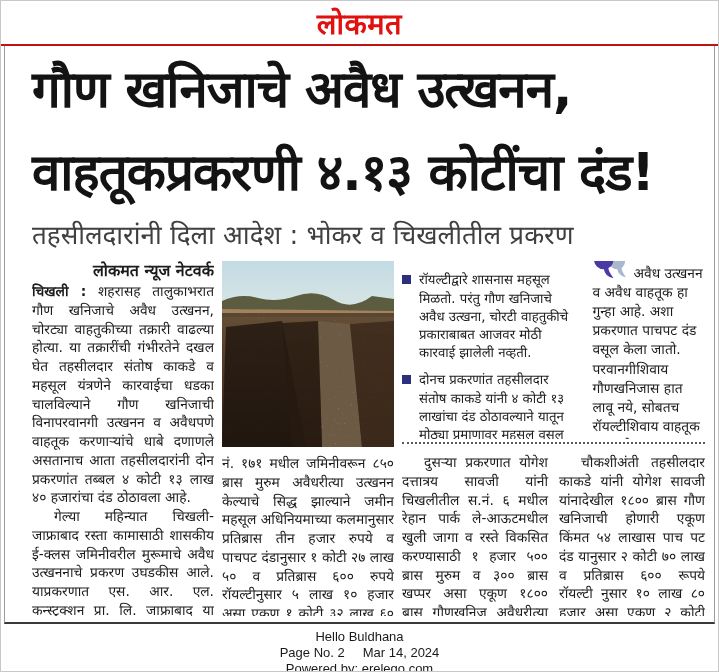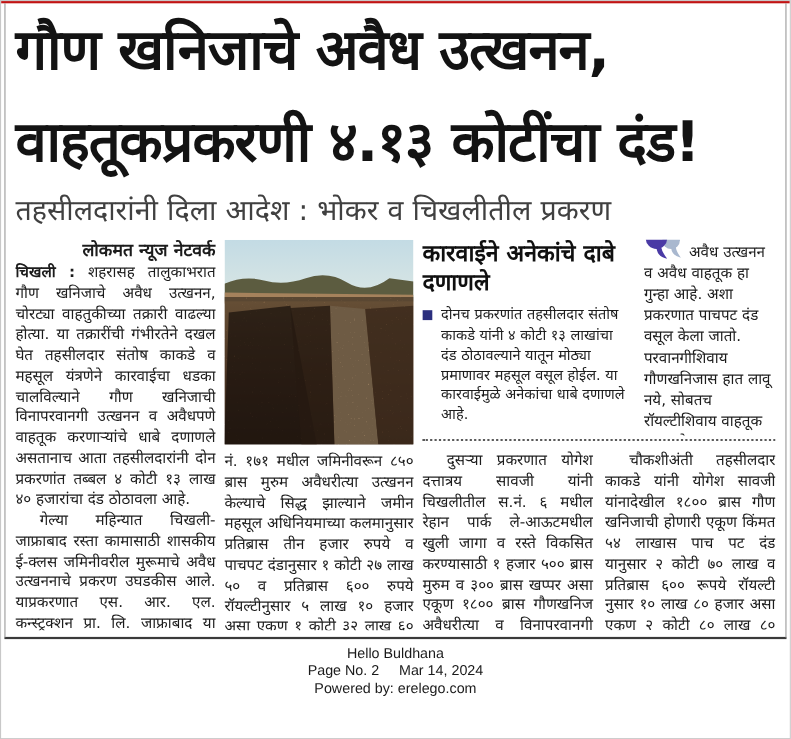--- a/index.html
+++ b/index.html
@@ -13,21 +13,21 @@
   html,body{margin:0;padding:0;background:#e9e9e9;}
   .page{
     width:719px;height:672px;margin:0 auto;background:#fff;
     border:1px solid #c8c8c8;position:relative;overflow:hidden;
     font-family:"DejaVu Sans",sans-serif;color:#1c1c1c;
   }
   .masthead{height:43px;display:flex;align-items:center;justify-content:center;}
   .logo{color:var(--logo-red);font-size:29px;font-weight:900;letter-spacing:0.5px;}
   .red-rule{border-top:2px solid var(--rule-red);width:100%;}
   .article{
-    margin:0 3px;height:578px;padding:2px 9px 0 9px;overflow:hidden;
+    margin:0 3px;height:578px;padding:2px 9px 0 27px;overflow:hidden;
     border-left:1px solid #9a9a9a;border-right:1px solid #9a9a9a;
     border-bottom:2px solid #3a3a3a;
   }
   .headline{margin:0;color:#131313;font-weight:800;font-size:51px;line-height:83px;letter-spacing:-1px;}
   .headline span{display:block;white-space:nowrap;}
   .subheadline{margin:4px 0 9px 0;font-size:26px;line-height:34px;font-weight:400;color:#404040;}
   .body{display:flex;gap:8px;height:355px;overflow:hidden;}
   .col1{width:182px;flex:none;overflow:hidden;}
   .col2{width:172px;flex:none;overflow:hidden;}
   .right-half{flex:1;overflow:hidden;display:flex;flex-direction:column;}
@@ -54,20 +54,23 @@
     font-family:"Liberation Sans",sans-serif;font-size:13px;line-height:16px;
   }
   .footer .sep{display:inline-block;width:18px;}
   b.lead{font-weight:700;}
 </style>
 </head>
 <body>
 
 <div class="page">
 
+  <header class="masthead">
+    <span class="logo">लोकमत</span>
+  </header>
   <div class="red-rule"></div>
 
   <div class="article">
 
     <h1 class="headline">
       <span>गौण खनिजाचे अवैध उत्खनन,</span>
       <span>वाहतूकप्रकरणी ४.१३ कोटींचा दंड!</span>
     </h1>
 
     <h2 class="subheadline">तहसीलदारांनी दिला आदेश : भोकर व चिखलीतील प्रकरण</h2>
@@ -113,20 +116,21 @@
         <p class="para">नं. १७१ मधील जमिनीवरून ८५० ब्रास मुरुम अवैधरीत्या उत्खनन केल्याचे सिद्ध झाल्याने जमीन महसूल अधिनियमाच्या कलमानुसार प्रतिब्रास तीन हजार रुपये व पाचपट दंडानुसार १ कोटी २७ लाख ५० व प्रतिब्रास ६०० रुपये रॉयल्टीनुसार ५ लाख १० हजार असा एकूण १ कोटी ३२ लाख ६० हजारांचा दंड ठोठावला आहे.</p>
       </div>
 
       <div class="right-half">
 
         <div class="top-row">
 
           <div class="fact-box">
             <h3>कारवाईने अनेकांचे दाबे दणाणले</h3>
             <ul class="bullets">
+              <li>रॉयल्टीद्वारे शासनास महसूल मिळतो. परंतु गौण खनिजाचे अवैध उत्खना, चोरटी वाहतुकीचे प्रकाराबाबत आजवर मोठी कारवाई झालेली नव्हती.</li>
               <li>दोनच प्रकरणांत तहसीलदार संतोष काकडे यांनी ४ कोटी १३ लाखांचा दंड ठोठावल्याने यातून मोठ्या प्रमाणावर महसूल वसूल होईल. या कारवाईमुळे अनेकांचा धाबे दणाणले आहे.</li>
             </ul>
           </div>
 
           <div class="vdivider"></div>
 
           <div class="quote-block">
             <svg class="quote-icon" viewBox="0 0 40 36" aria-hidden="true">
               <circle cx="28" cy="15" r="9" fill="var(--quote-shadow)"></circle>
               <path d="M28 23 q1 8 10 10 q-6 -8 -5 -13 z" fill="var(--quote-shadow)"></path>

